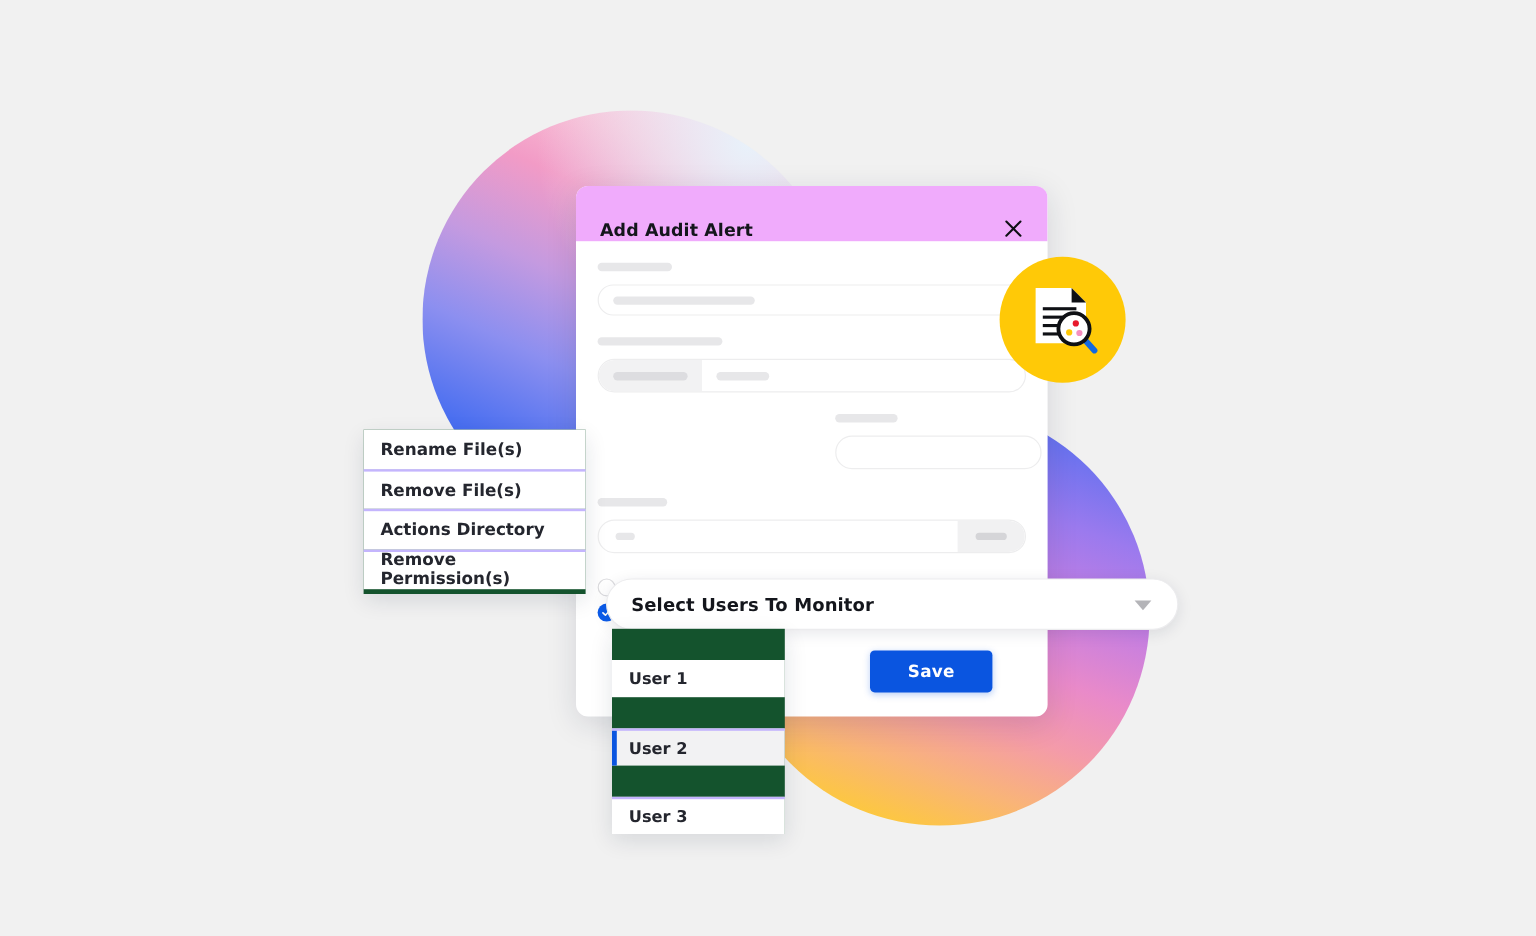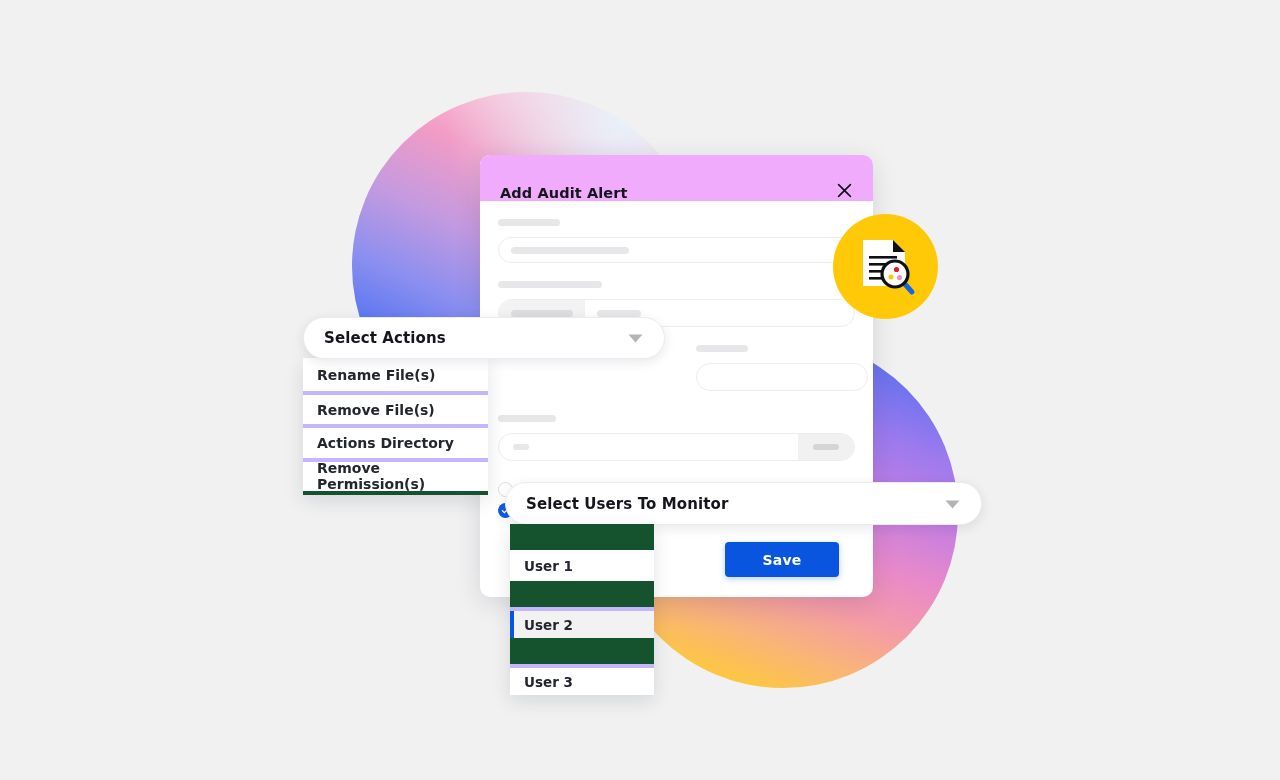--- a/index.html
+++ b/index.html
@@ -117,21 +117,21 @@
   .radio-mark.off { border: 1.6px solid #dcdcdf; background: #fff; }
   .radio-mark.on  { background: #0c5cea; }
   .radio-mark.on svg { display: block; }
   .radio-label { font-size: 12px; }
   .radio-label.muted { color: #8d8d96; font-weight: 400; letter-spacing: .2px; }
   .radio-label.active { color: #14161c; font-weight: 700; letter-spacing: .1px; }
 
   
   #save-btn {
     position: absolute; left: 725px; top: 542px;
-    width: 114px; height: 35px;
+    width: 102px; height: 35px;
     background: #0a55e0; color: #fff;
     border: none; border-radius: 4px;
     font-family: inherit; font-size: 14px; font-weight: 700;
     cursor: pointer; letter-spacing: .2px;
     box-shadow: 0 2px 6px rgba(10,85,224,0.28);
   }
 
   
   .pill {
     position: absolute;
@@ -153,21 +153,21 @@
     position: absolute; background: #14532d;
     box-shadow: 0 6px 18px rgba(20,30,60,0.12);
     font-weight: bold;
   }
   .menu-item {
     display: flex; align-items: center;
     font-size: 14px; color: #24262e;
     cursor: pointer; position: relative;
     background: #fff;
   }
-  .menu-item + .menu-item { border-top: 4px solid #c4b5fd; }
+  .menu-item + .menu-item { border-top: 2px solid #c4b5fd; }
 
   #actions-menu {
     left: 303px; top: 358px; width: 185px; z-index: 5;
     padding-bottom: 4px;
   }
   #actions-menu .menu-item { height: 33.2px; padding-left: 14px; }
 
   #users-menu {
     left: 510px; top: 524px; width: 144px; z-index: 7;
   }
@@ -258,26 +258,20 @@
           </span>
           <span class="radio-label active">Specific User</span>
         </div>
       </div>
 
     </div>
   </div>
 
   <button id="save-btn">Save</button>
 
-  <div class="pill" id="select-actions">
-    <span class="pill-text">Select Actions</span>
-    <svg class="caret" viewBox="0 0 17 12">
-      <path d="M1.5 2.5 H15.5 L8.5 10.5 Z" fill="#b4b4b8"></path>
-    </svg>
-  </div>
 
   <div class="menu" id="actions-menu">
     <div class="menu-item">Rename File(s)</div>
     <div class="menu-item">Remove File(s)</div>
     <div class="menu-item">Actions Directory</div>
     <div class="menu-item">Remove Permission(s)</div>
   </div>
 
   <div class="pill" id="select-users">
     <span class="pill-text">Select Users To Monitor</span>

